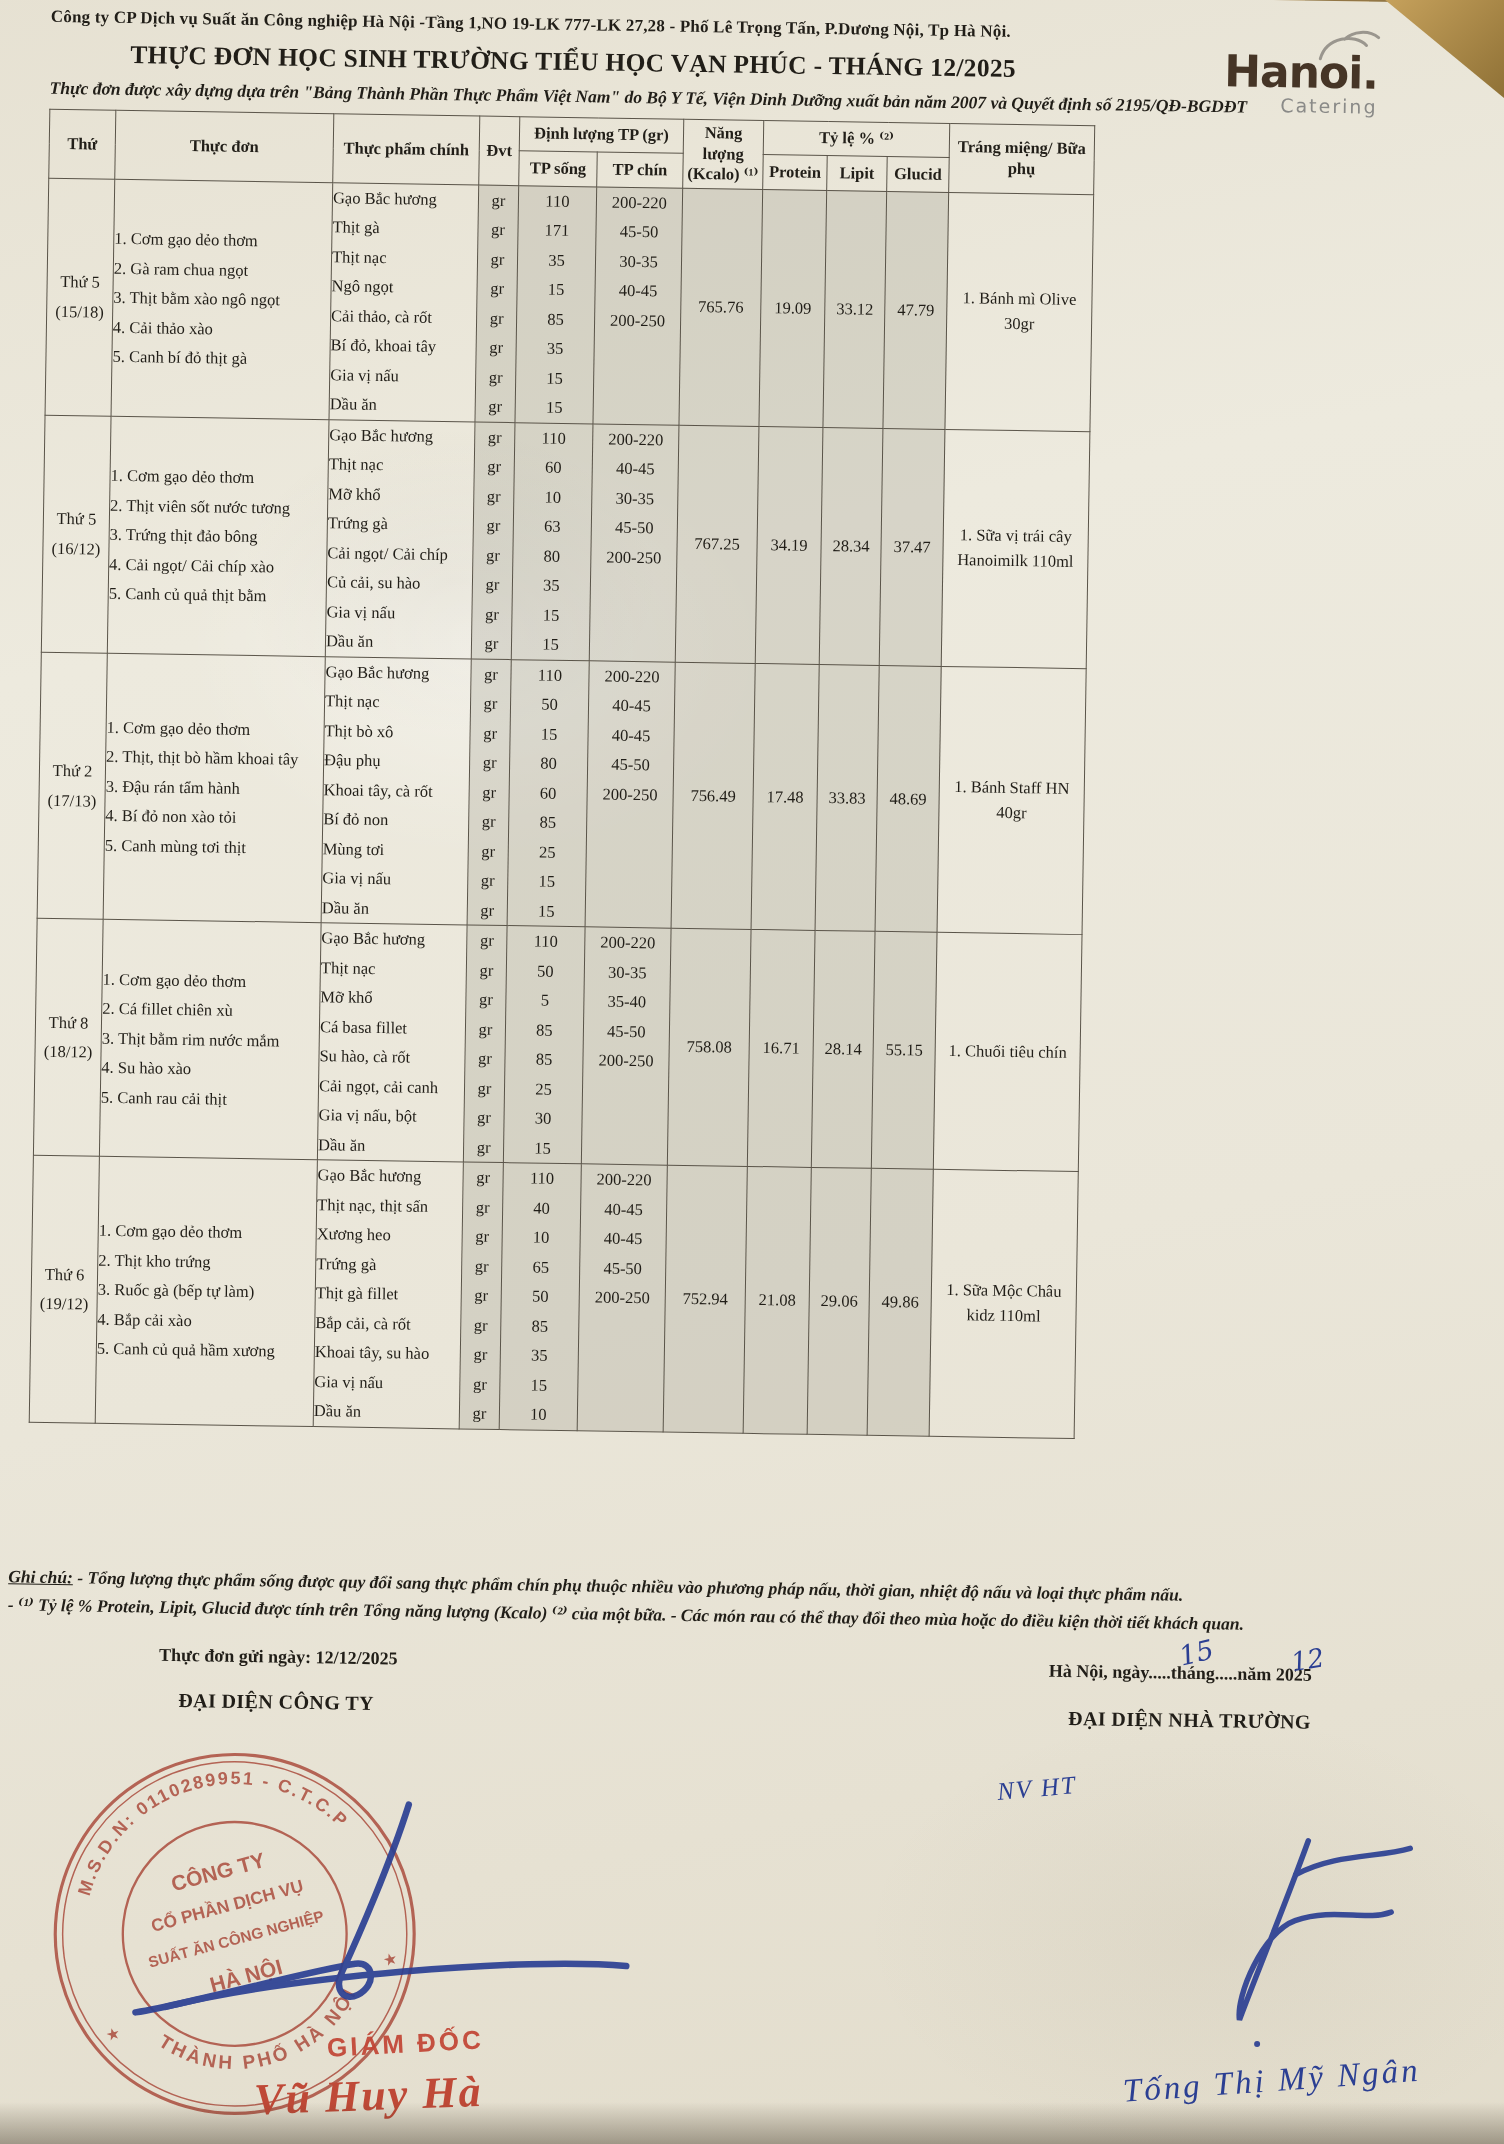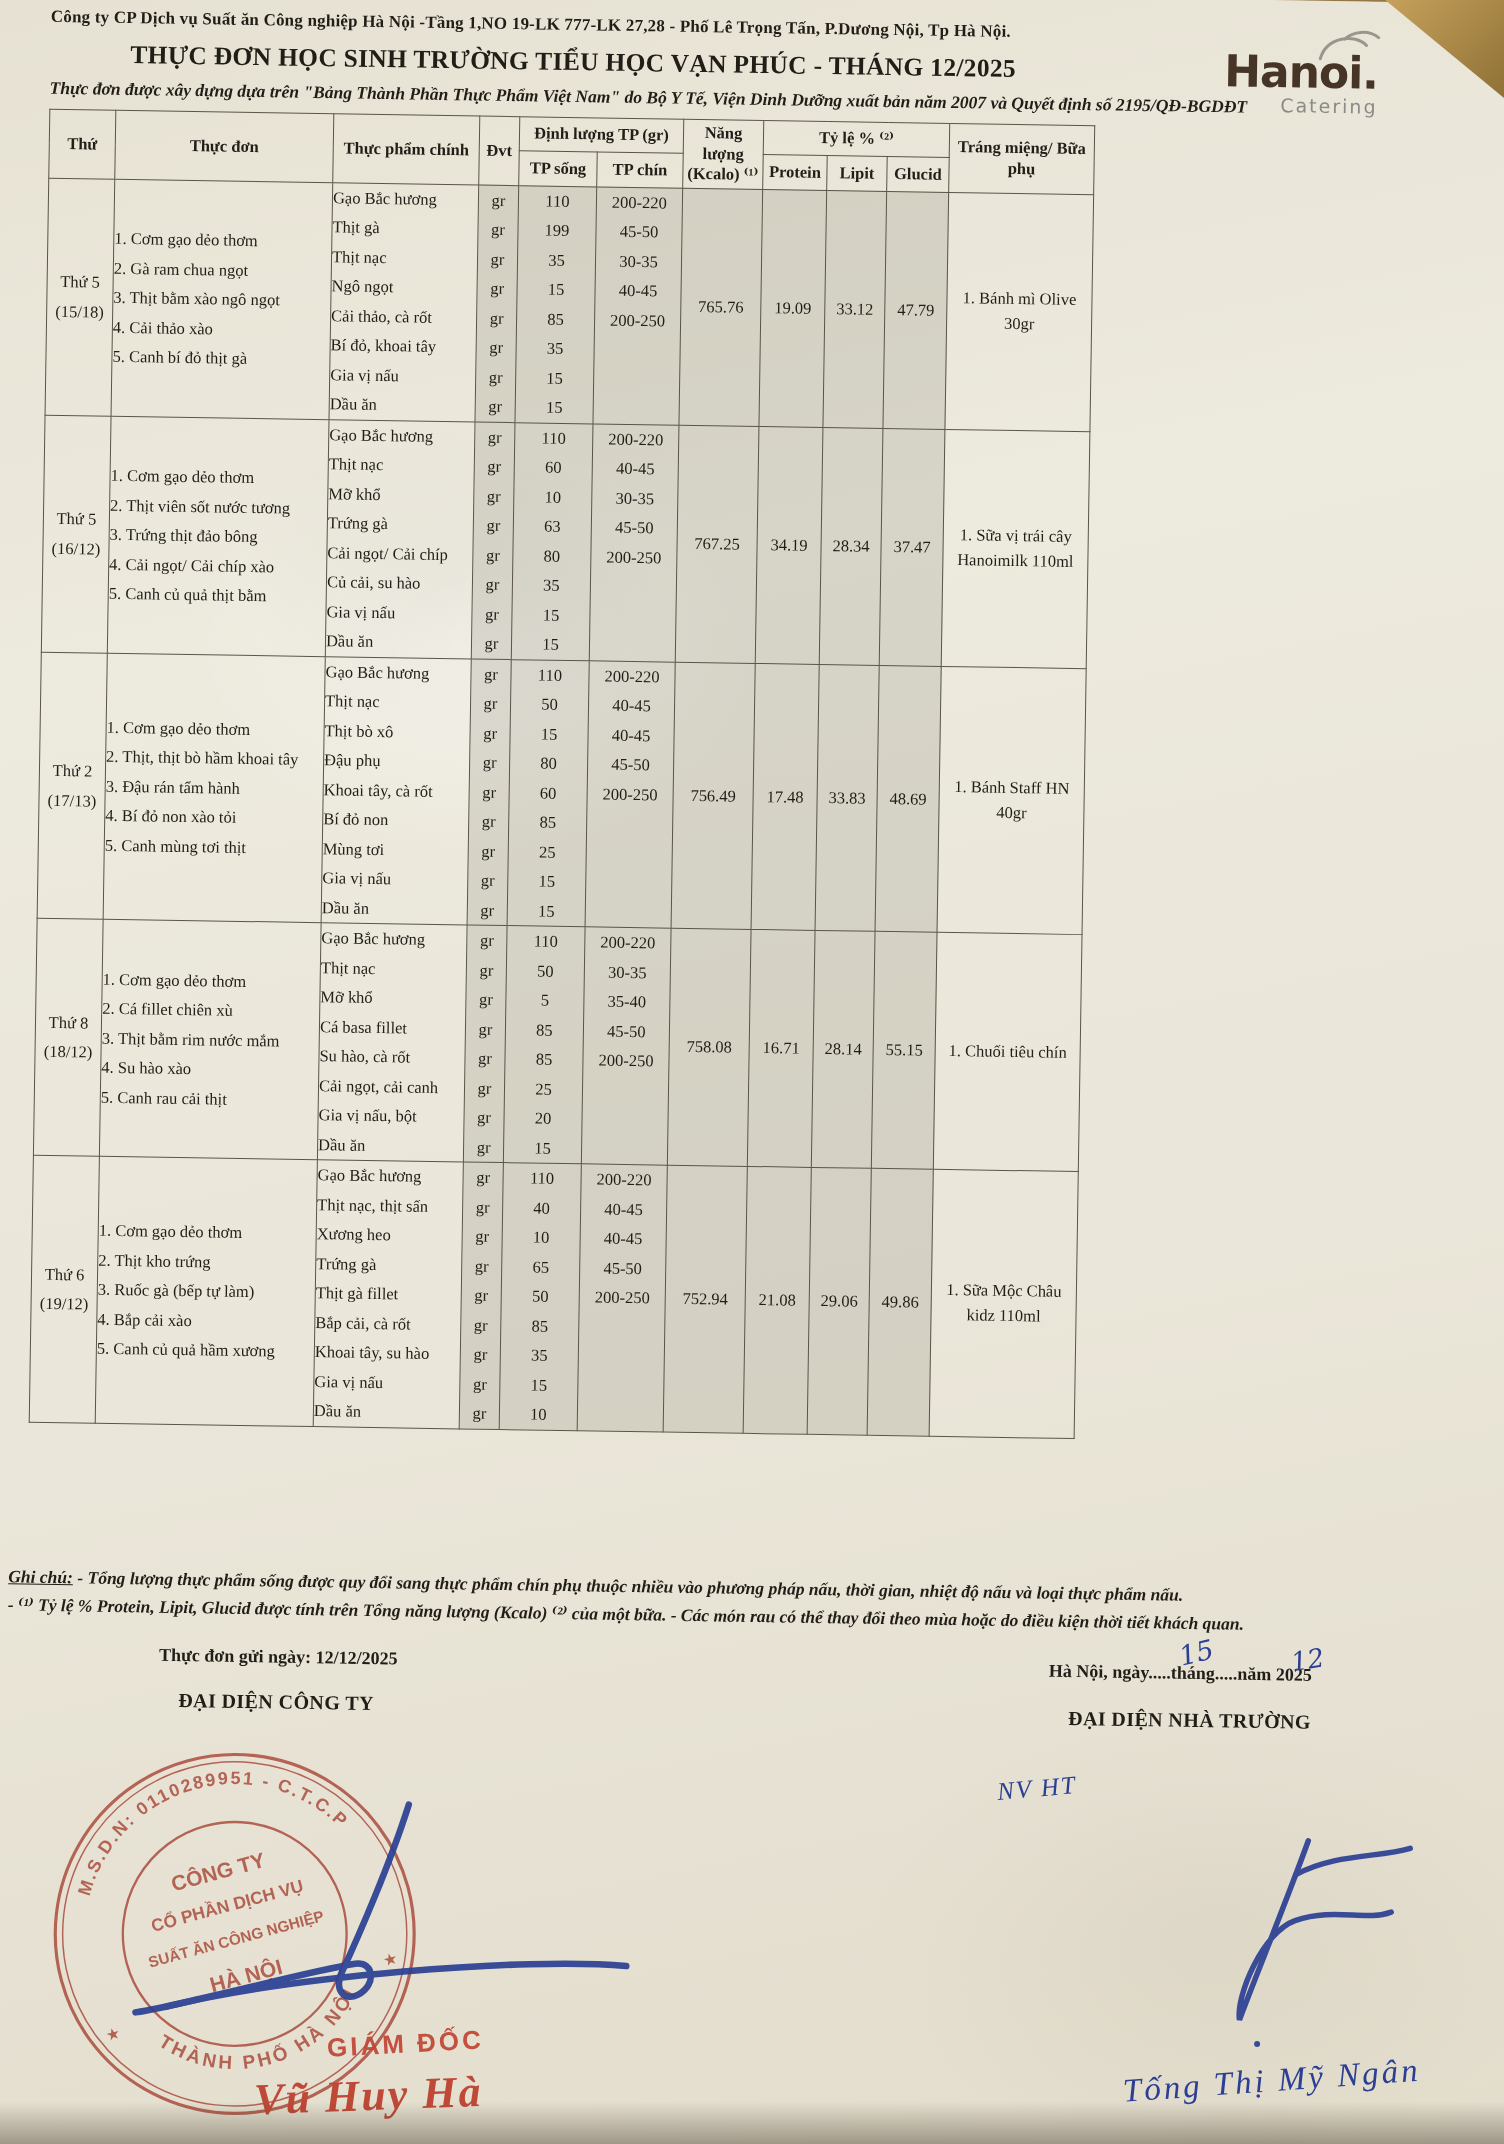--- a/index.html
+++ b/index.html
@@ -138,21 +138,21 @@
               <div class="ln">gr</div>
               <div class="ln">gr</div>
               <div class="ln">gr</div>
               <div class="ln">gr</div>
               <div class="ln">gr</div>
               <div class="ln">gr</div>
               <div class="ln">gr</div>
             </td>
             <td class="c-num shade">
               <div class="ln">110</div>
-              <div class="ln">199</div>
+              <div class="ln">171</div>
               <div class="ln">35</div>
               <div class="ln">15</div>
               <div class="ln">85</div>
               <div class="ln">35</div>
               <div class="ln">15</div>
               <div class="ln">15</div>
             </td>
             <td class="c-num shade">
               <div class="ln">200-220</div>
               <div class="ln">45-50</div>
@@ -321,21 +321,21 @@
               <div class="ln">gr</div>
               <div class="ln">gr</div>
             </td>
             <td class="c-num shade">
               <div class="ln">110</div>
               <div class="ln">50</div>
               <div class="ln">5</div>
               <div class="ln">85</div>
               <div class="ln">85</div>
               <div class="ln">25</div>
-              <div class="ln">20</div>
+              <div class="ln">30</div>
               <div class="ln">15</div>
             </td>
             <td class="c-num shade">
               <div class="ln">200-220</div>
               <div class="ln">30-35</div>
               <div class="ln">35-40</div>
               <div class="ln">45-50</div>
               <div class="ln">200-250</div>
               <div class="ln"></div>
               <div class="ln"></div>

